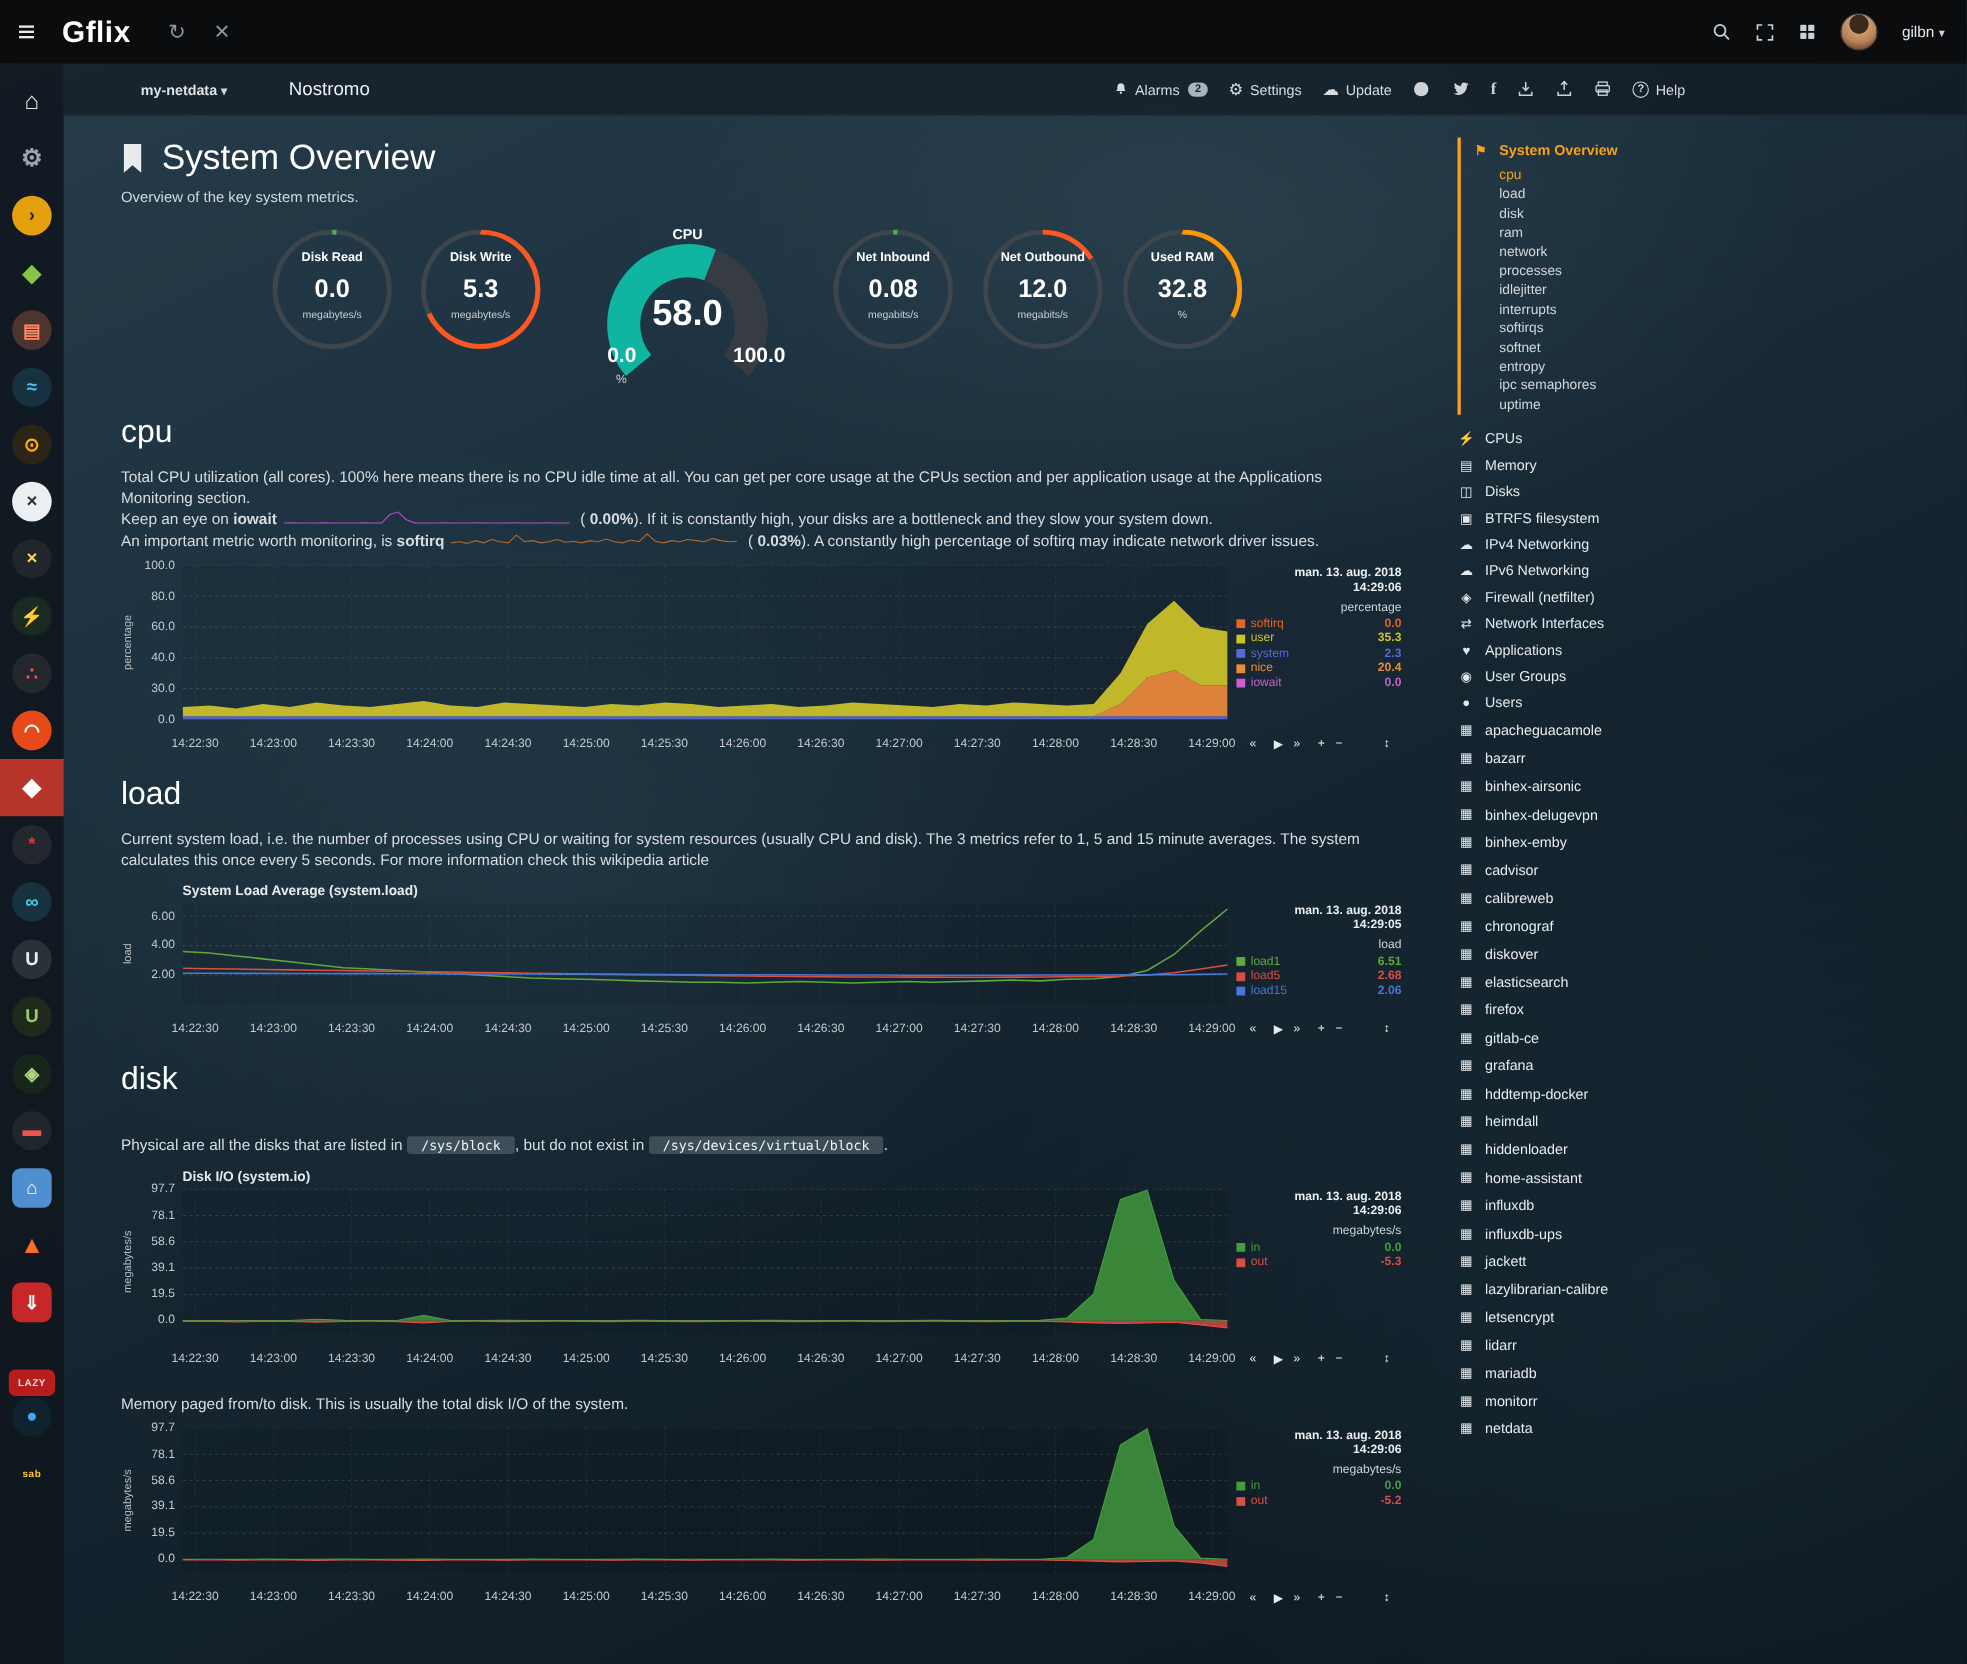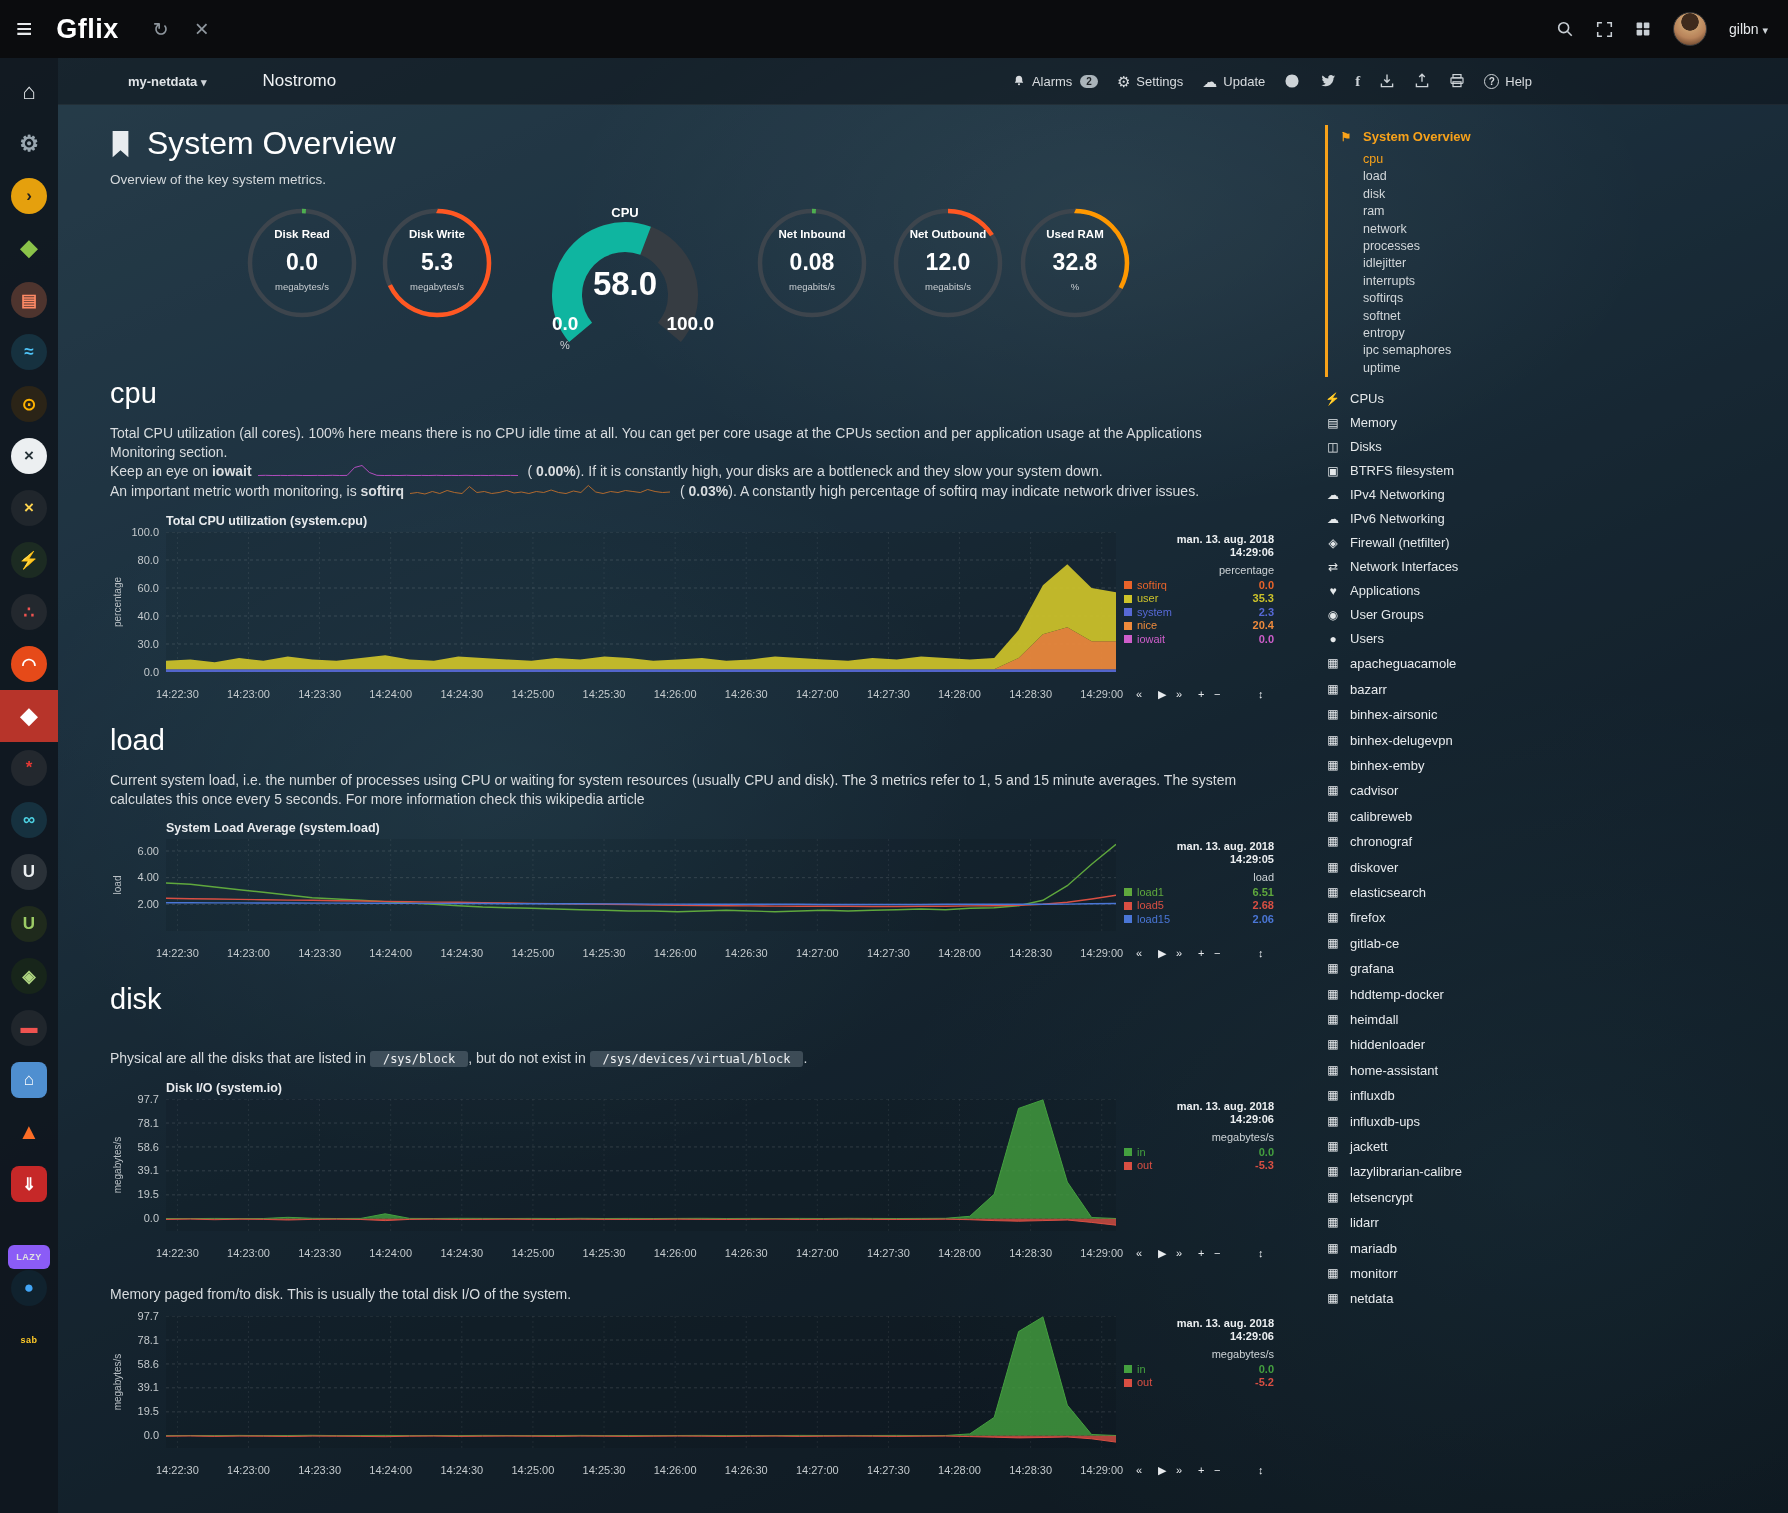--- a/index.html
+++ b/index.html
@@ -208,21 +208,21 @@
       <div class="rail-item">
         <div class="rg rounded" style="color: rgb(255, 255, 255); background: rgb(79, 143, 208);">⌂</div>
       </div>
       <div class="rail-item">
         <div class="rg plain" style="color: rgb(252, 109, 38);">▲</div>
       </div>
       <div class="rail-item">
         <div class="rg rounded" style="color: rgb(255, 255, 255); background: rgb(198, 40, 40);">⇓</div>
       </div>
       <div class="rail-item">
-        <div class="rg text" style="color: rgb(224, 224, 224); background: #8b5cf6; margin-top: 41px;">LAZY</div>
+        <div class="rg text" style="color: rgb(224, 224, 224); background: #b91c1c; margin-top: 41px;">LAZY</div>
       </div>
       <div class="rail-item">
         <div class="rg circle" style="color: rgb(66, 165, 245); background: rgb(16, 34, 46);">●</div>
       </div>
       <div class="rail-item">
         <div class="rg text" style="color: rgb(255, 202, 40);">sab</div>
       </div>
     </div>
 
   <div id="nd-navbar">
@@ -336,21 +336,20 @@
       <span>Total CPU utilization (all cores). 100% here means there is no CPU idle time at all. You can get per core usage at the CPUs section and per application usage at the Applications Monitoring section.</span><br>
       <span>Keep an eye on </span><span class="bold">iowait</span><span class="spark"><svg width="260" height="13" viewBox="0 0 260 13">
             <polyline points="0.0,11.5 7.4,11.3 14.9,11.5 22.3,11.4 29.7,11.5 37.1,11.3 44.6,11.5 52.0,11.5 59.4,11.4 66.9,11.5 74.3,11.3 81.7,11.5 89.1,11.4 96.6,3.5 104.0,1.5 111.4,8.5 118.9,11.3 126.3,11.5 133.7,11.4 141.1,11.5 148.6,11.3 156.0,11.5 163.4,11.4 170.9,11.5 178.3,11.3 185.7,11.5 193.1,11.4 200.6,11.5 208.0,11.3 215.4,11.5 222.9,11.4 230.3,11.5 237.7,11.3 245.1,11.5 252.6,11.4 260.0,11.5" fill="none" stroke="#b24dbe" stroke-width="1"></polyline>
           </svg></span><span> ( </span><span class="bold">0.00%</span><span>). If it is constantly high, your disks are a bottleneck and they slow your system down.</span><br>
       <span>An important metric worth monitoring, is </span><span class="bold">softirq</span><span class="spark"><svg width="260" height="13" viewBox="0 0 260 13">
             <polyline points="0.0,9.5 7.4,8.5 14.9,10.0 22.3,7.5 29.7,9.5 37.1,6.5 44.6,8.5 52.0,9.5 59.4,2.5 66.9,8.5 74.3,7.5 81.7,9.5 89.1,8.5 96.6,6.5 104.0,9.0 111.4,8.0 118.9,9.5 126.3,7.5 133.7,8.5 141.1,6.0 148.6,8.5 156.0,9.5 163.4,7.0 170.9,8.5 178.3,1.5 185.7,8.0 193.1,9.5 200.6,7.5 208.0,8.5 215.4,6.5 222.9,7.5 230.3,8.5 237.7,5.5 245.1,7.5 252.6,8.5 260.0,8.0" fill="none" stroke="#b0692e" stroke-width="1"></polyline>
           </svg></span><span> ( </span><span class="bold">0.03%</span><span>). A constantly high percentage of softirq may indicate network driver issues.</span>
     </div>
 
     <div class="chart">
-      <div class="chart-title">Total CPU utilization (system.cpu)</div>
       <div class="chart-body">
         <div class="ylab">
             <span>percentage</span>
           </div>
         <div class="yticks">
             <div class="ytick" style="top: 134px;">0.0</div>
             <div class="ytick" style="top: 106px;">30.0</div>
             <div class="ytick" style="top: 78px;">40.0</div>
             <div class="ytick" style="top: 50px;">60.0</div>
             <div class="ytick" style="top: 22px;">80.0</div>

